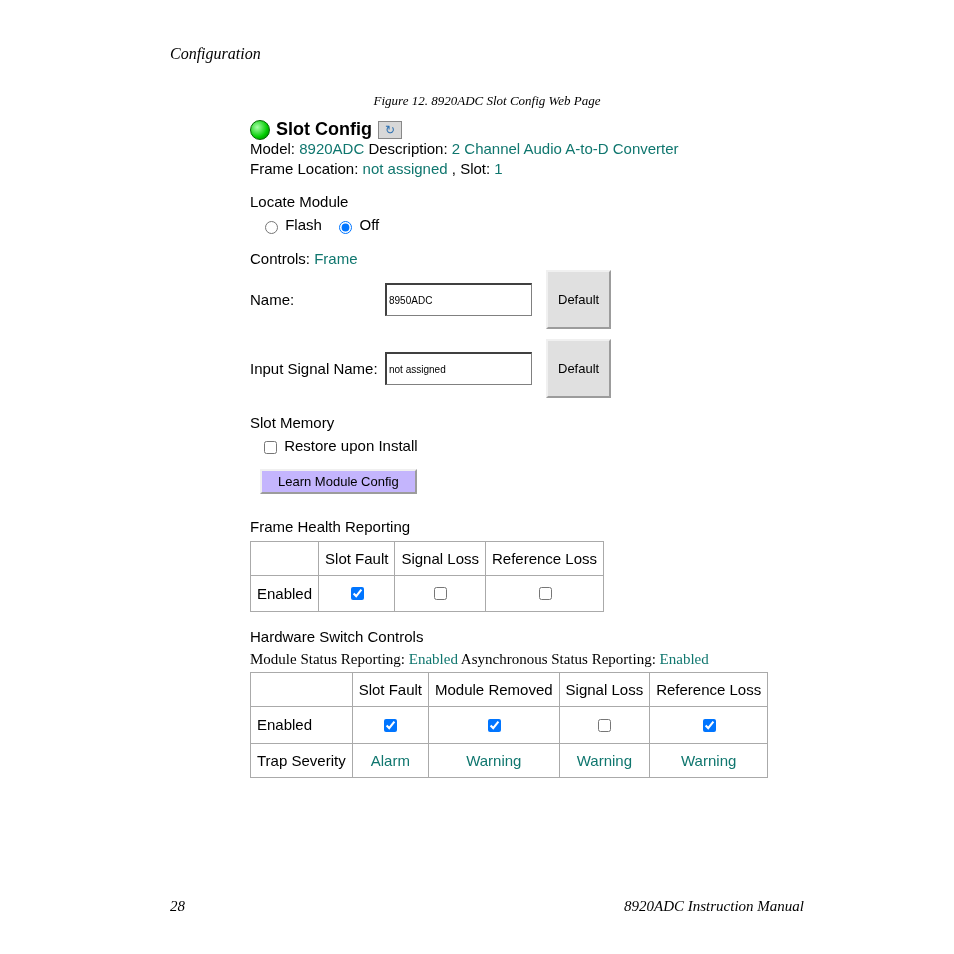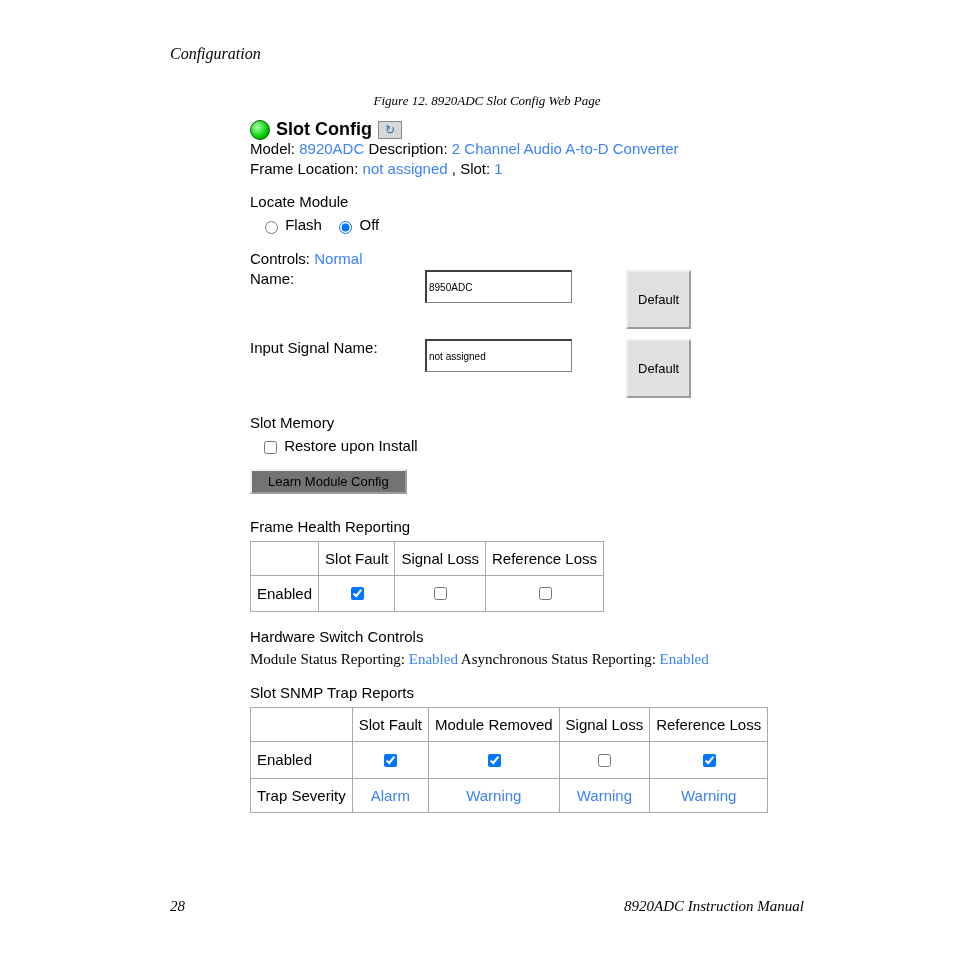--- a/index.html
+++ b/index.html
@@ -56,37 +56,37 @@
     height: 16px;
     background: #d8d8d8;
     border: 1px solid #888;
     font-size: 12px;
     color: #2b6fb0;
   }
   .info-line {
     font-size: 15px;
     margin-bottom: 3px;
   }
-  .blue { color: #3b82f6; }
+  .blue { color: #0f766e; }
   .section-heading {
     font-weight: normal;
     font-size: 15px;
     margin-top: 16px;
     margin-bottom: 6px;
   }
   .radio-row {
     margin-left: 10px;
     font-size: 15px;
   }
   input[type=radio] { vertical-align: middle; }
   input[type=checkbox] { vertical-align: middle; }
   .field-row {
     display: flex;
+    align-items: center;
     margin-bottom: 10px;
-    gap: 40px;
   }
   .field-label {
     width: 135px;
     font-size: 15px;
   }
   .text-input {
     width: 140px;
     height: 20px;
     font-family: Arial, sans-serif;
     font-size: 10px;
@@ -99,23 +99,24 @@
     font-family: Arial, sans-serif;
     font-size: 13px;
     background: #e0e0e0;
     border: 2px outset #f0f0f0;
     padding: 20px 10px;
     margin-left: 14px;
   }
   .learn-btn {
     font-family: Arial, sans-serif;
     font-size: 13px;
-    background: #737373;
+    background: #c4b5fd;
     border: 2px outset #f0f0f0;
     padding: 3px 16px;
+    margin-left: 10px;
   }
   .memory-row {
     margin-left: 10px;
     font-size: 15px;
     margin-bottom: 12px;
   }
   table.grid {
     border-collapse: collapse;
     font-size: 15px;
   }
@@ -184,21 +185,21 @@
       </label>
       &nbsp;
       <label>
         <input type="radio" name="locate" checked="" style="">
         <span>Off</span>
       </label>
     </div>
 
     <div class="info-line" style="margin-top:16px;">
       <span>Controls:</span>
-      <span class="blue">Normal</span>
+      <span class="blue">Frame</span>
     </div>
 
     <div class="field-row">
       <div class="field-label">Name:</div>
       <input class="text-input" value="8950ADC" style="">
       <button class="win-button">Default</button>
     </div>
     <div class="field-row">
       <div class="field-label">Input Signal Name:</div>
       <input class="text-input" value="not assigned" style="">
@@ -233,21 +234,20 @@
       </table>
 
     <div class="section-heading">Hardware Switch Controls</div>
     <div class="hw-line">
       <span>Module Status Reporting:</span>
       <span class="blue">Enabled</span>
       <span>Asynchronous Status Reporting:</span>
       <span class="blue">Enabled</span>
     </div>
 
-    <div class="section-heading">Slot SNMP Trap Reports</div>
     <table class="grid">
       <tbody>
           <tr>
         <th class="left"></th>
         <th>Slot Fault</th>
         <th>Module Removed</th>
         <th>Signal Loss</th>
         <th>Reference Loss</th>
       </tr>
       <tr>

